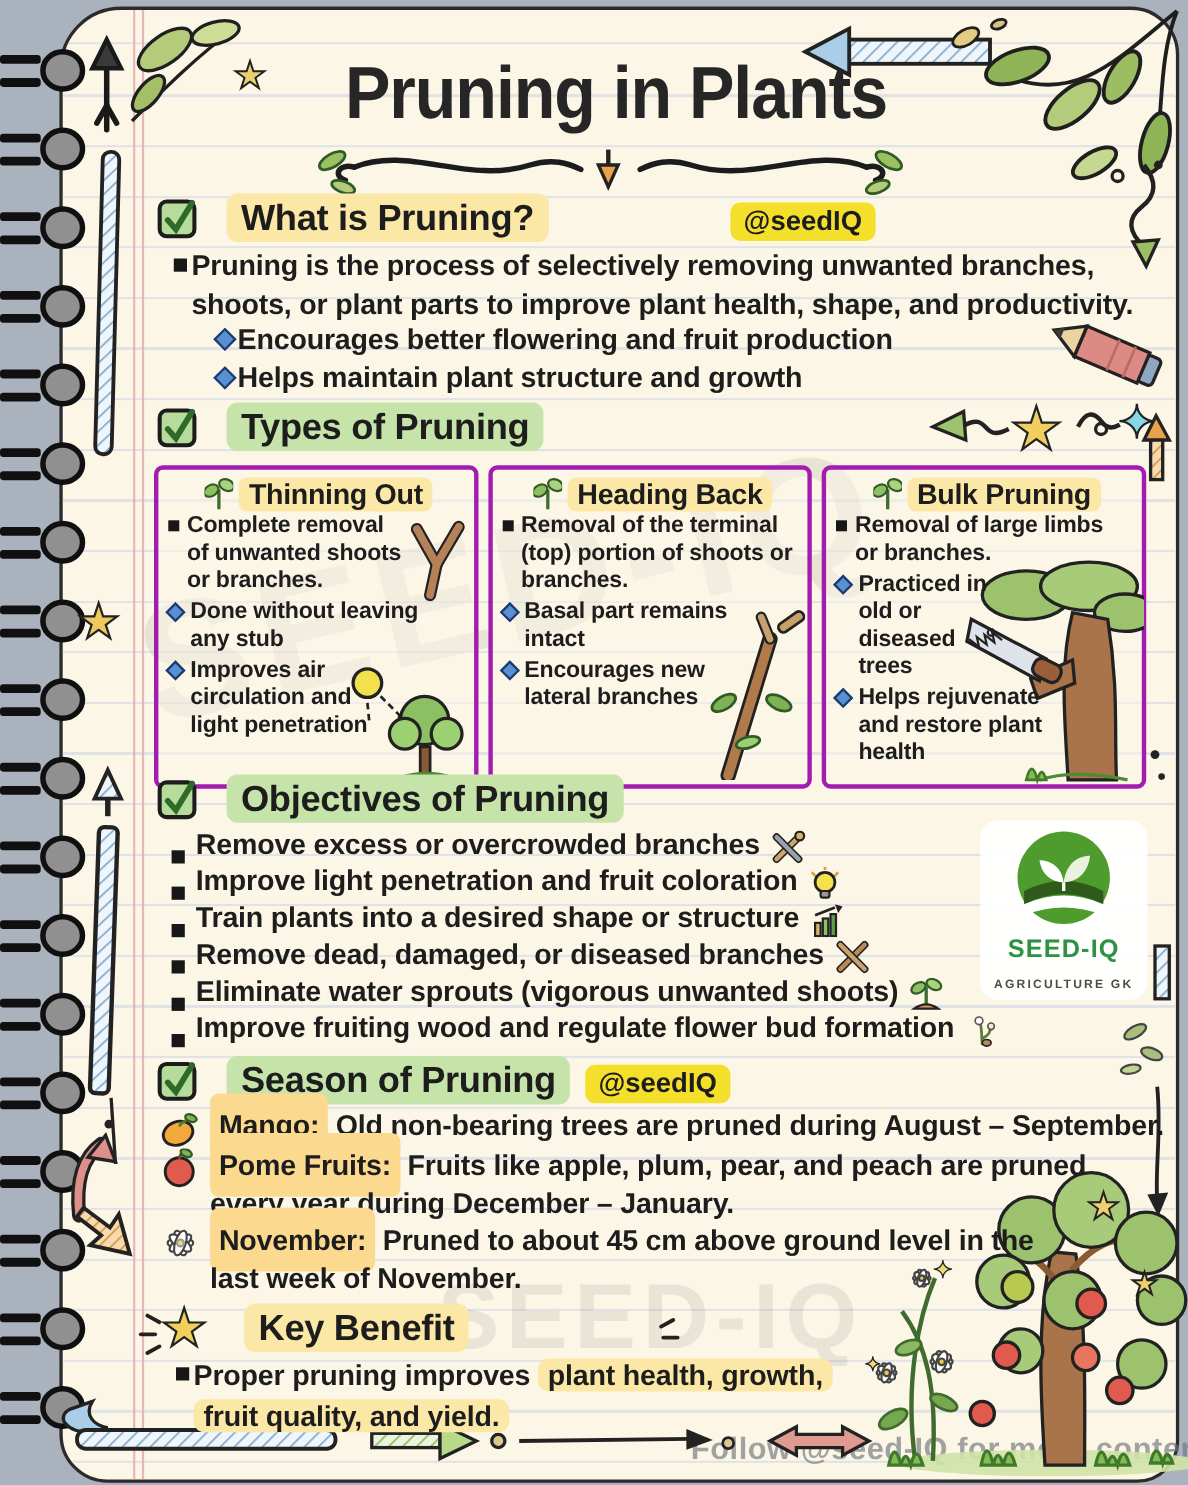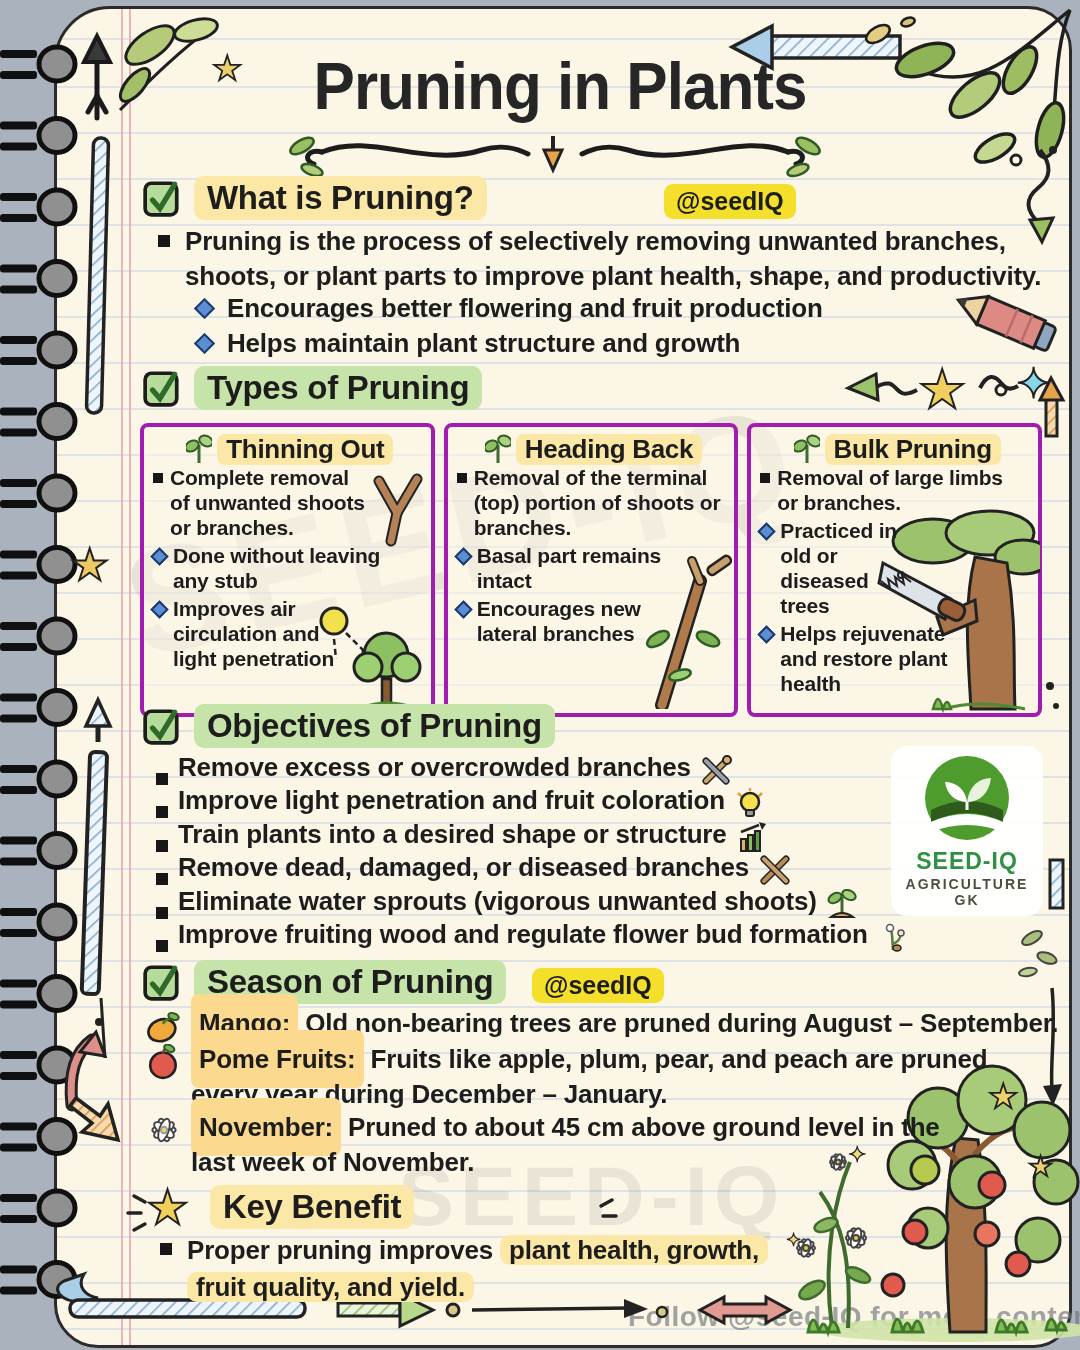--- a/index.html
+++ b/index.html
@@ -23,29 +23,29 @@
        color:rgba(70,70,70,.10);z-index:2;white-space:nowrap}
   .wm-footer{position:absolute;left:628px;top:1301px;font-size:28px;
        color:rgba(110,116,124,.65);z-index:2;white-space:nowrap;letter-spacing:.5px}
 
   #decor{position:absolute;inset:0;z-index:3;pointer-events:none}
 
   .title{position:absolute;left:150px;top:50px;width:820px;text-align:center;
          font-size:62px;color:#262626;letter-spacing:-1px;z-index:4;
          transform:scaleY(1.08)}
 
-  .sec-head{position:absolute;display:flex;align-items:center;gap:12px;z-index:4}
+  .sec-head{position:absolute;display:flex;align-items:center;gap:24px;z-index:4}
   .sec-title{font-size:33px;line-height:40px;padding:2px 13px;border-radius:10px;
          letter-spacing:-.3px;white-space:nowrap}
   .hl-y{background:#fbe7a6}
   .hl-g{background:#c6e3a9}
   .badge{position:absolute;z-index:4;background:#f4df2a;border-radius:9px;
          padding:3px 12px;font-size:25px;white-space:nowrap}
 
-  .li{display:flex;gap:15px}
+  .li{display:flex;gap:4px}
   .sq{flex:none;width:12px;height:12px;background:#171717;margin-top:11px}
   .dm{flex:none;width:11px;height:11px;background:#5b8fd4;border:2px solid #1c3a6b;
       transform:rotate(45deg);margin-top:10px}
   .txt26{font-size:26px;line-height:35px;letter-spacing:-.2px}
   .abs{position:absolute;z-index:4}
 
   .cards{position:absolute;left:140px;top:423px;width:902px;display:flex;gap:9px;z-index:4}
   .card{position:relative;flex:1;height:276px;border:4px solid #a21caf;border-radius:8px;
         background:rgba(252,246,231,.55);padding:6px 4px 4px 9px}
   .card-title{display:flex;justify-content:center;align-items:center;gap:5px;
@@ -65,21 +65,21 @@
   .season-row{position:absolute;z-index:4;display:flex;gap:9px}
   .season-icon{flex:none;margin-top:2px}
   .hl-o{background:#fbd98e;border-radius:8px;padding:14px 8px}
 
   .hl-y2{background:#fbe7a6;border-radius:10px;padding:0 9px;
          -webkit-box-decoration-break:clone;box-decoration-break:clone}
 
   .logo{position:absolute;left:891px;top:746px;width:148px;z-index:4;text-align:center;
         background:rgba(255,255,255,.92);border-radius:16px;padding:6px 2px 8px}
   .logo-name{font-size:23px;color:#2e9143;letter-spacing:1px}
-  .logo-sub{font-size:14px;color:#49503f;letter-spacing:2px;margin-top:1px}
+  .logo-sub{font-size:11px;color:#49503f;letter-spacing:2px;margin-top:13px}
 </style>
 </head>
 <body>
 
 <div class="page">
   <div class="lines"></div>
   <div class="margin-line"></div>
 </div>
 
 <div class="wm1">SEED-IQ</div>

